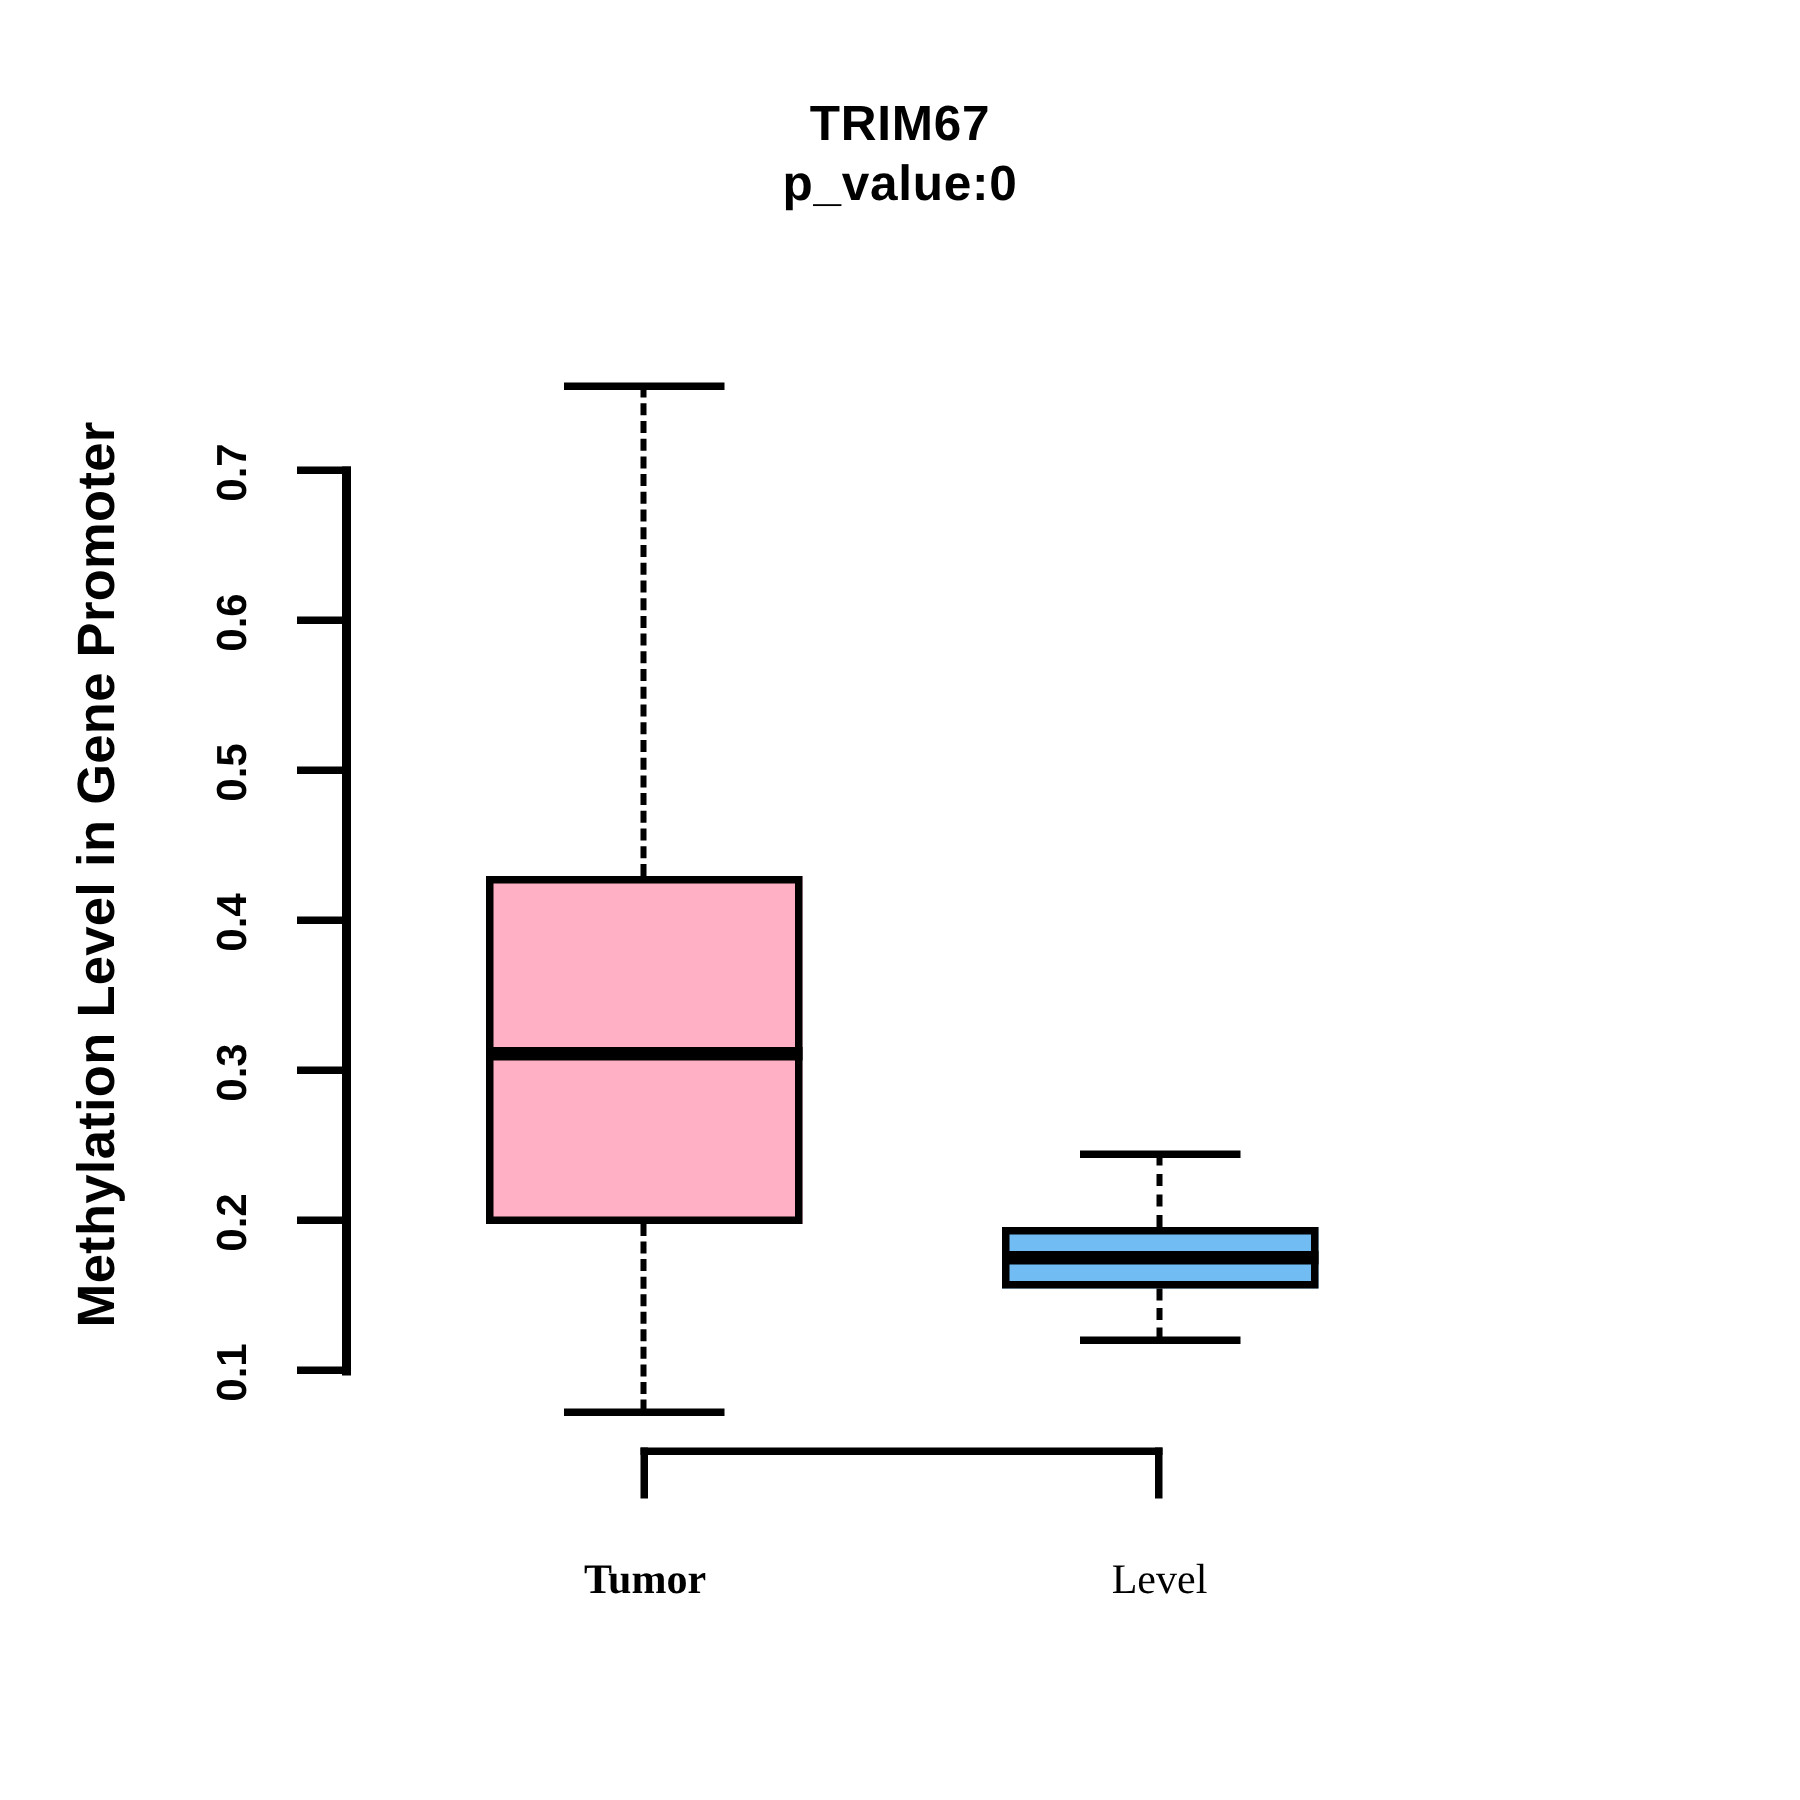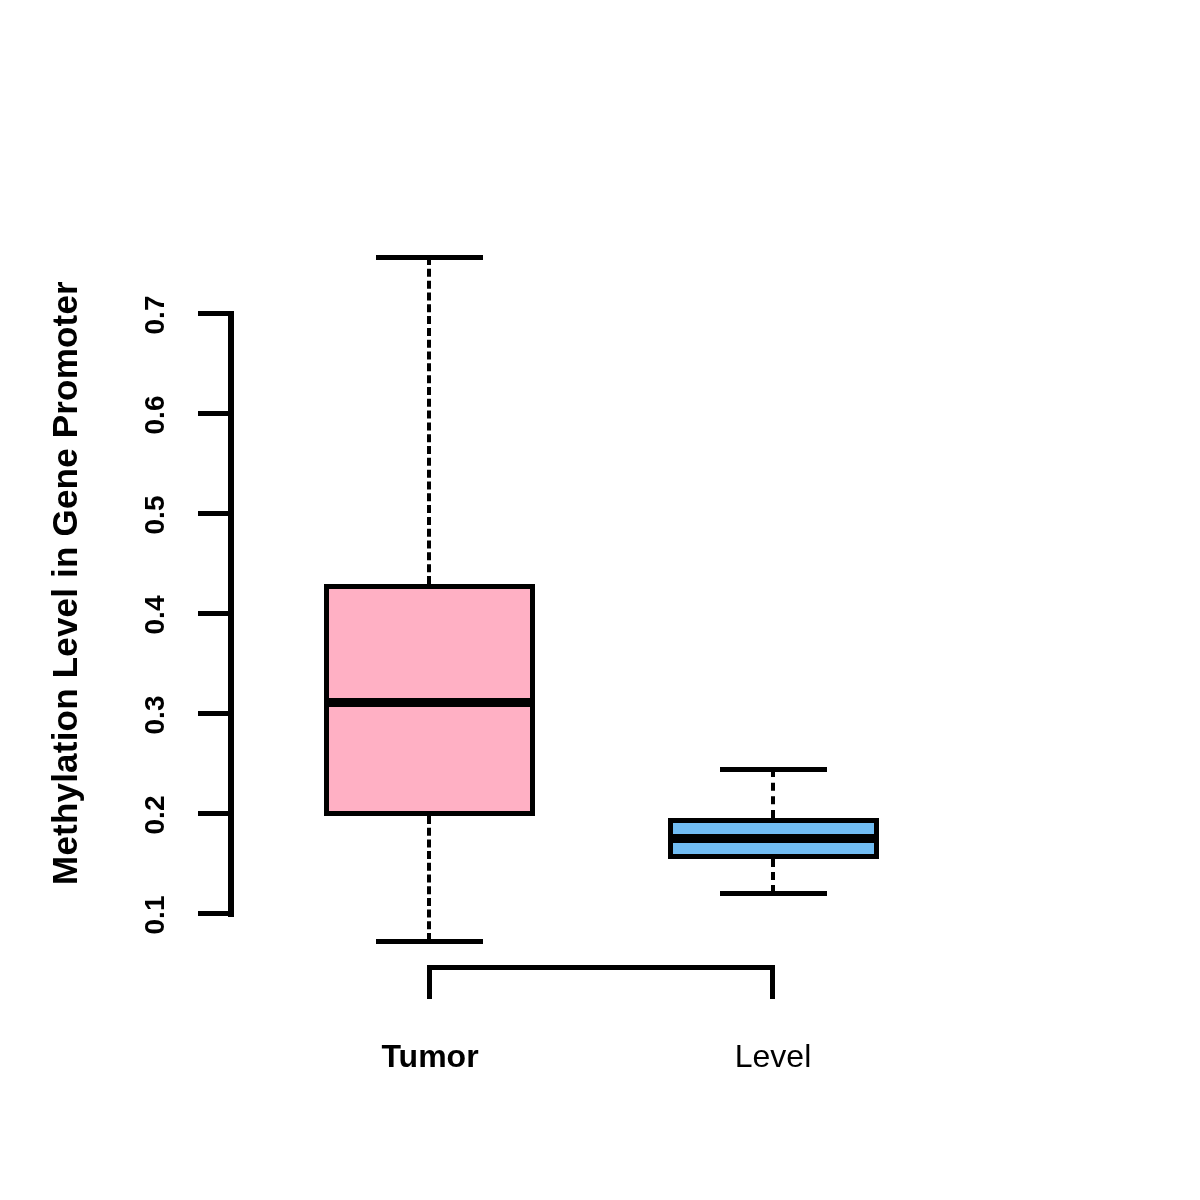--- a/index.html
+++ b/index.html
@@ -119,30 +119,35 @@
     background: #000000;
     width: 5px;
   }
 
   
   .x-label {
     position: absolute;
     top: 1038px;
     width: 360px;
     text-align: center;
-    font-size: 32px;
+    font-size: 28px;
     white-space: nowrap;
+    font-family: Liberation Serif, serif;
   }
   .x-label.bold { font-weight: bold; }
 </style>
 </head>
 <body>
 
 <div id="plot-root">
 
+  <div class="title-block">
+    <div class="title-main">TRIM67</div>
+    <div class="title-sub">p_value:0</div>
+  </div>
 
   <div class="ylab">Methylation Level in Gene Promoter</div>
 
   <div class="axis-line y-axis-spine"></div>
 
   <div class="y-tick" style="top:311px;"></div>
   <div class="y-tick-label" style="top:299px; left:95px;">0.7</div>
 
   <div class="y-tick" style="top:411px;"></div>
   <div class="y-tick-label" style="top:399px; left:95px;">0.6</div>

